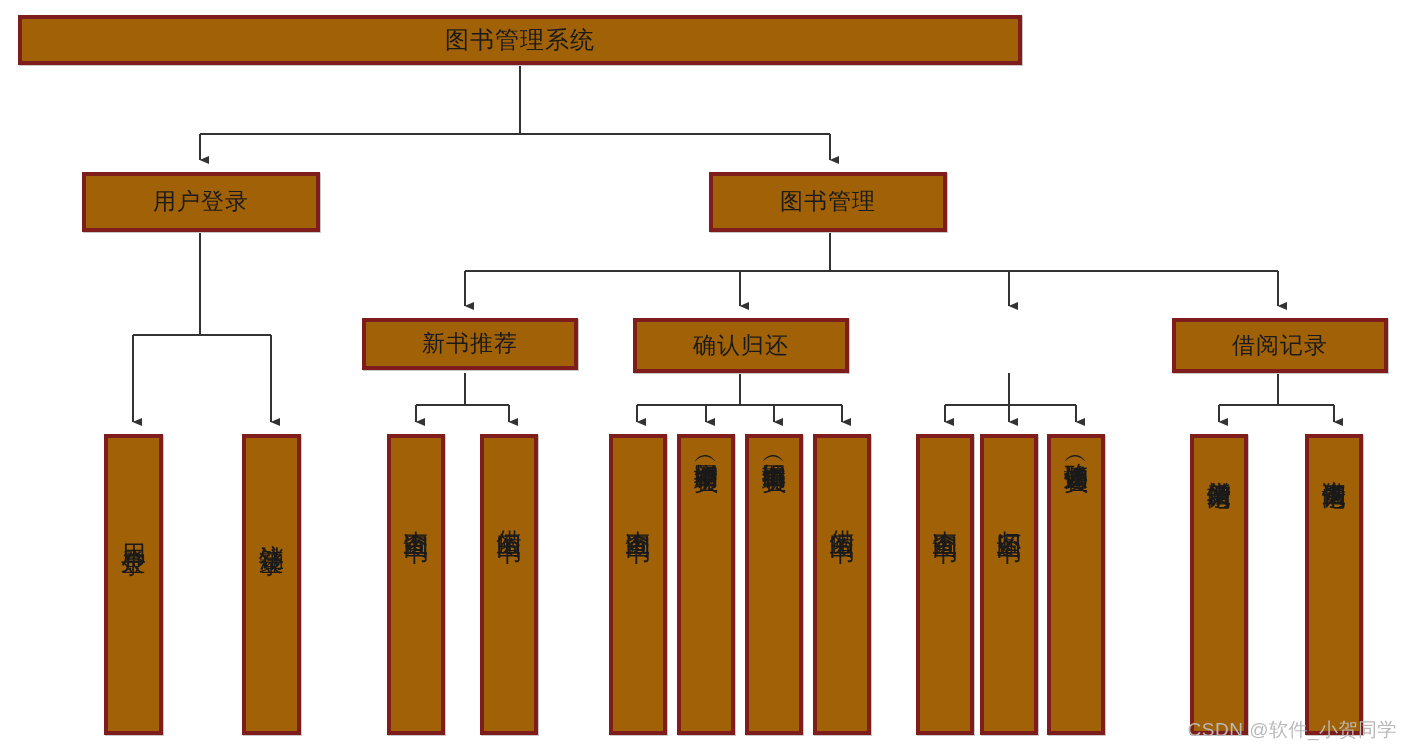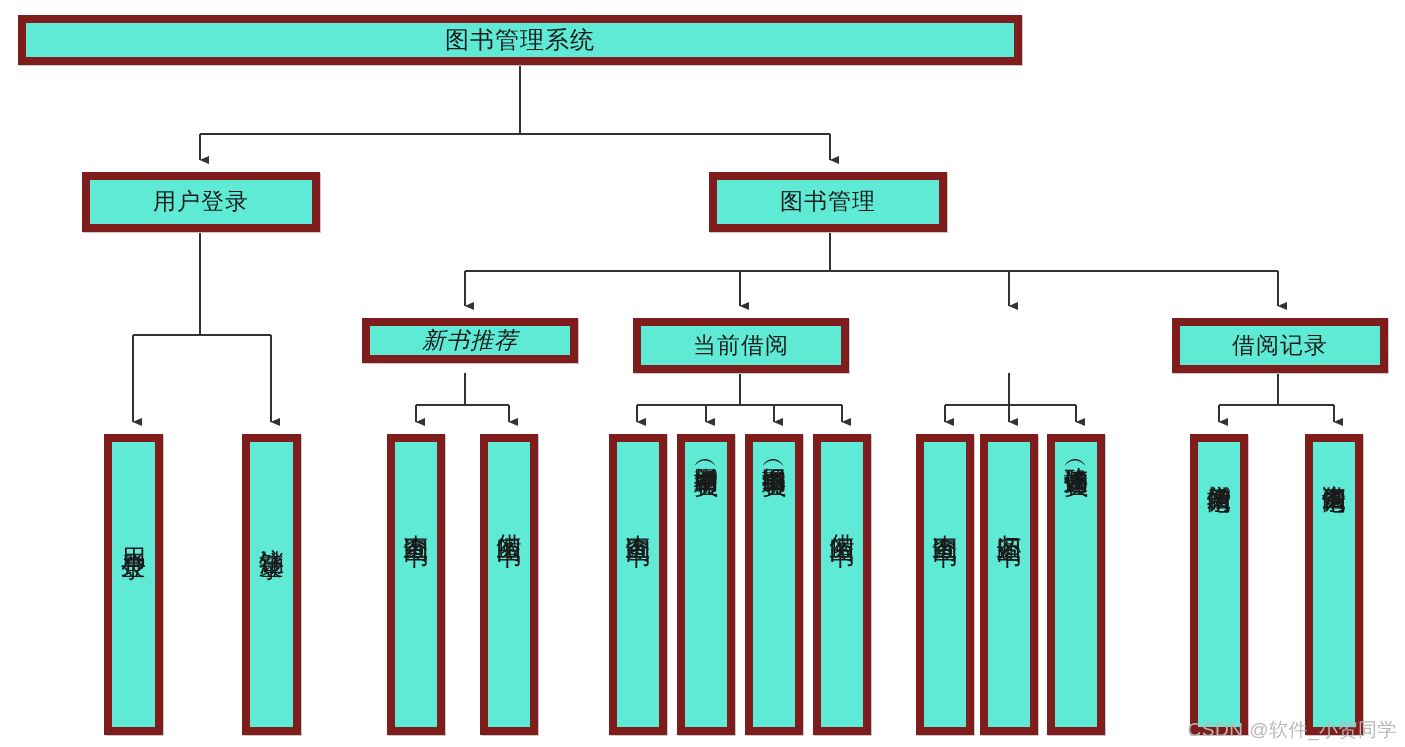--- a/index.html
+++ b/index.html
@@ -6,22 +6,22 @@
   body{
     width:1405px;height:747px;position:relative;overflow:hidden;
     font-family:"Liberation Sans","DejaVu Sans",sans-serif;
     color:#1a1a1a;
   }
   #diagram-root{position:absolute;inset:0;}
   svg#connector-layer{position:absolute;left:0;top:0;width:1405px;height:747px;}
 
   .node{
     position:absolute;
-    background:#5eead4;
-    border:8px solid #7f1d1d;
+    background:#a16207;
+    border:4px solid #7f1d1d;
     box-sizing:border-box;
     box-shadow:1px 1px 0 #c9c9c9;
     display:flex;
     align-items:center;
     justify-content:center;
   }
   .node .label{
     color:#1a1a1a;
     line-height:1.18;
     text-align:center;
@@ -116,25 +116,25 @@
     <span class="label">图书管理系统</span>
   </div>
 
   <div class="node h" style="left:82px;top:172px;width:238px;height:60px;">
     <span class="label">用户登录</span>
   </div>
   <div class="node h" style="left:709px;top:172px;width:238px;height:60px;">
     <span class="label">图书管理</span>
   </div>
 
-  <div class="node h" style="left:362px;top:318px;width:216px;height:45px;font-style:italic;">
+  <div class="node h" style="left:362px;top:318px;width:216px;height:52px;">
     <span class="label">新书推荐</span>
   </div>
   <div class="node h" style="left:633px;top:318px;width:216px;height:55px;">
-    <span class="label">当前借阅</span>
+    <span class="label">确认归还</span>
   </div>
   <div class="node h" style="left:1172px;top:318px;width:216px;height:55px;">
     <span class="label">借阅记录</span>
   </div>
 
   <div class="node v" style="left:104px;top:434px;width:59px;height:301px;padding-top:86px;">
     <span class="label">用户登录</span>
   </div>
   <div class="node v" style="left:242px;top:434px;width:59px;height:301px;padding-top:86px;">
     <span class="label">注销登录</span>

